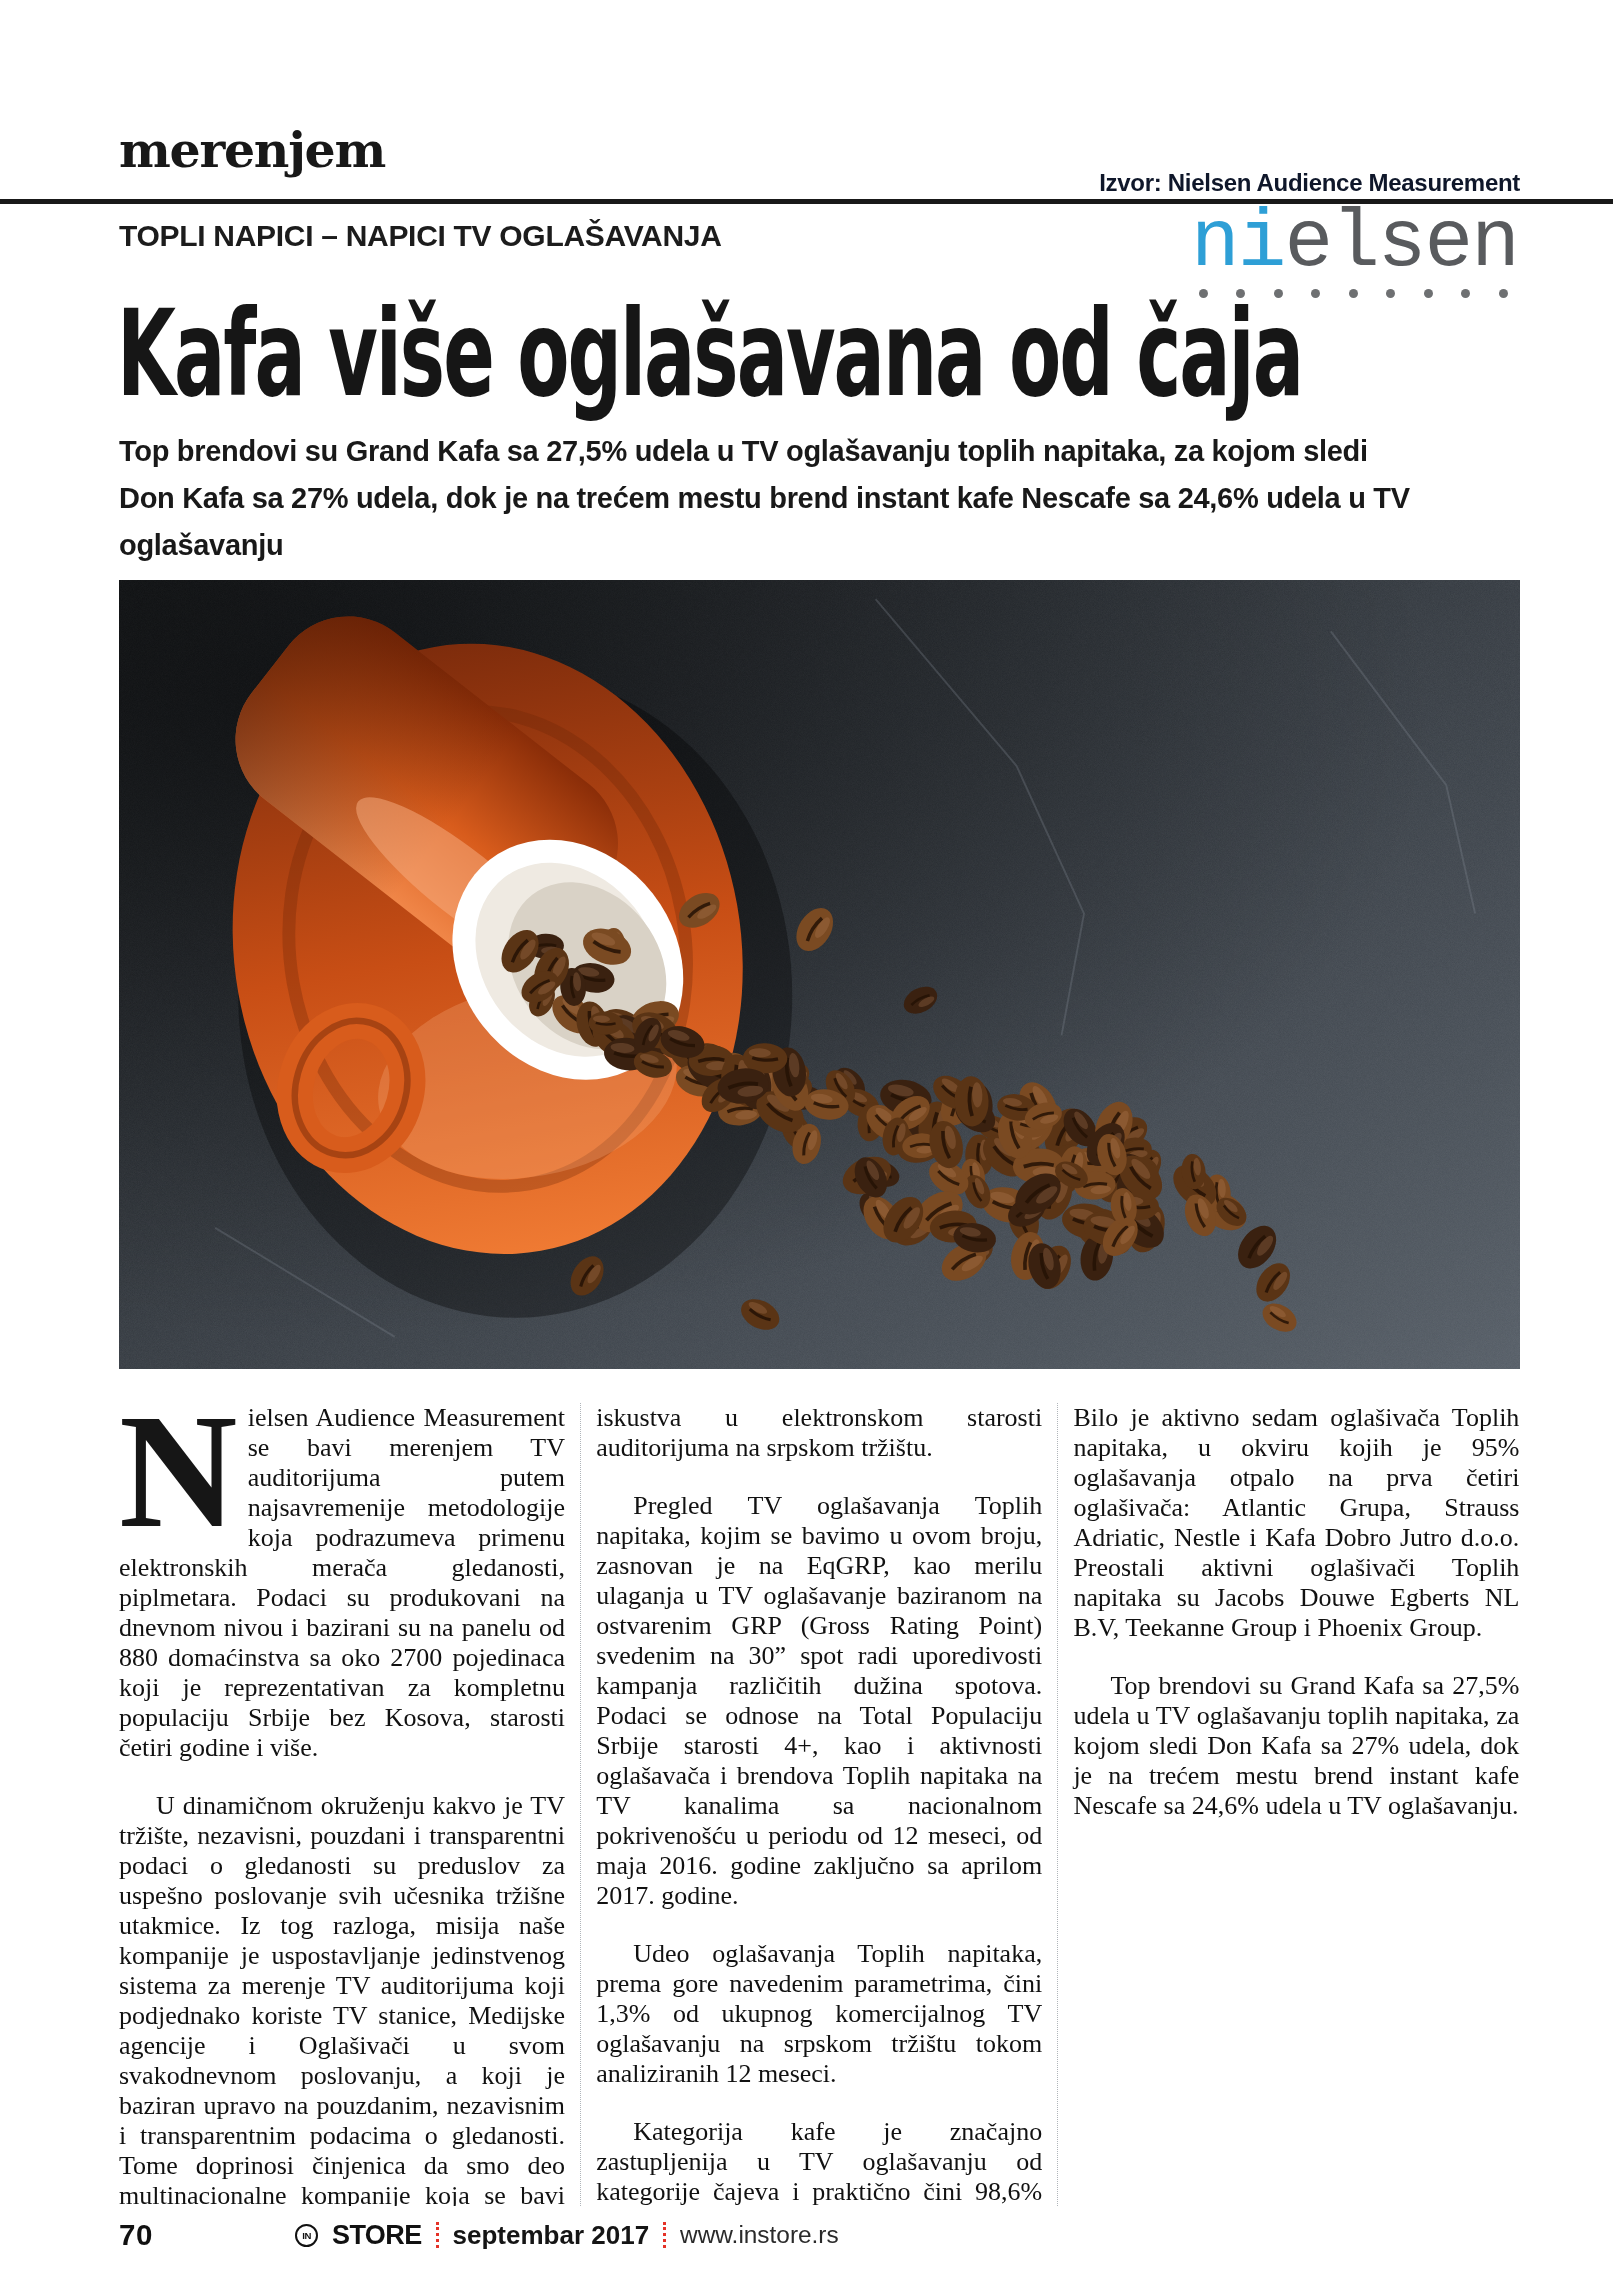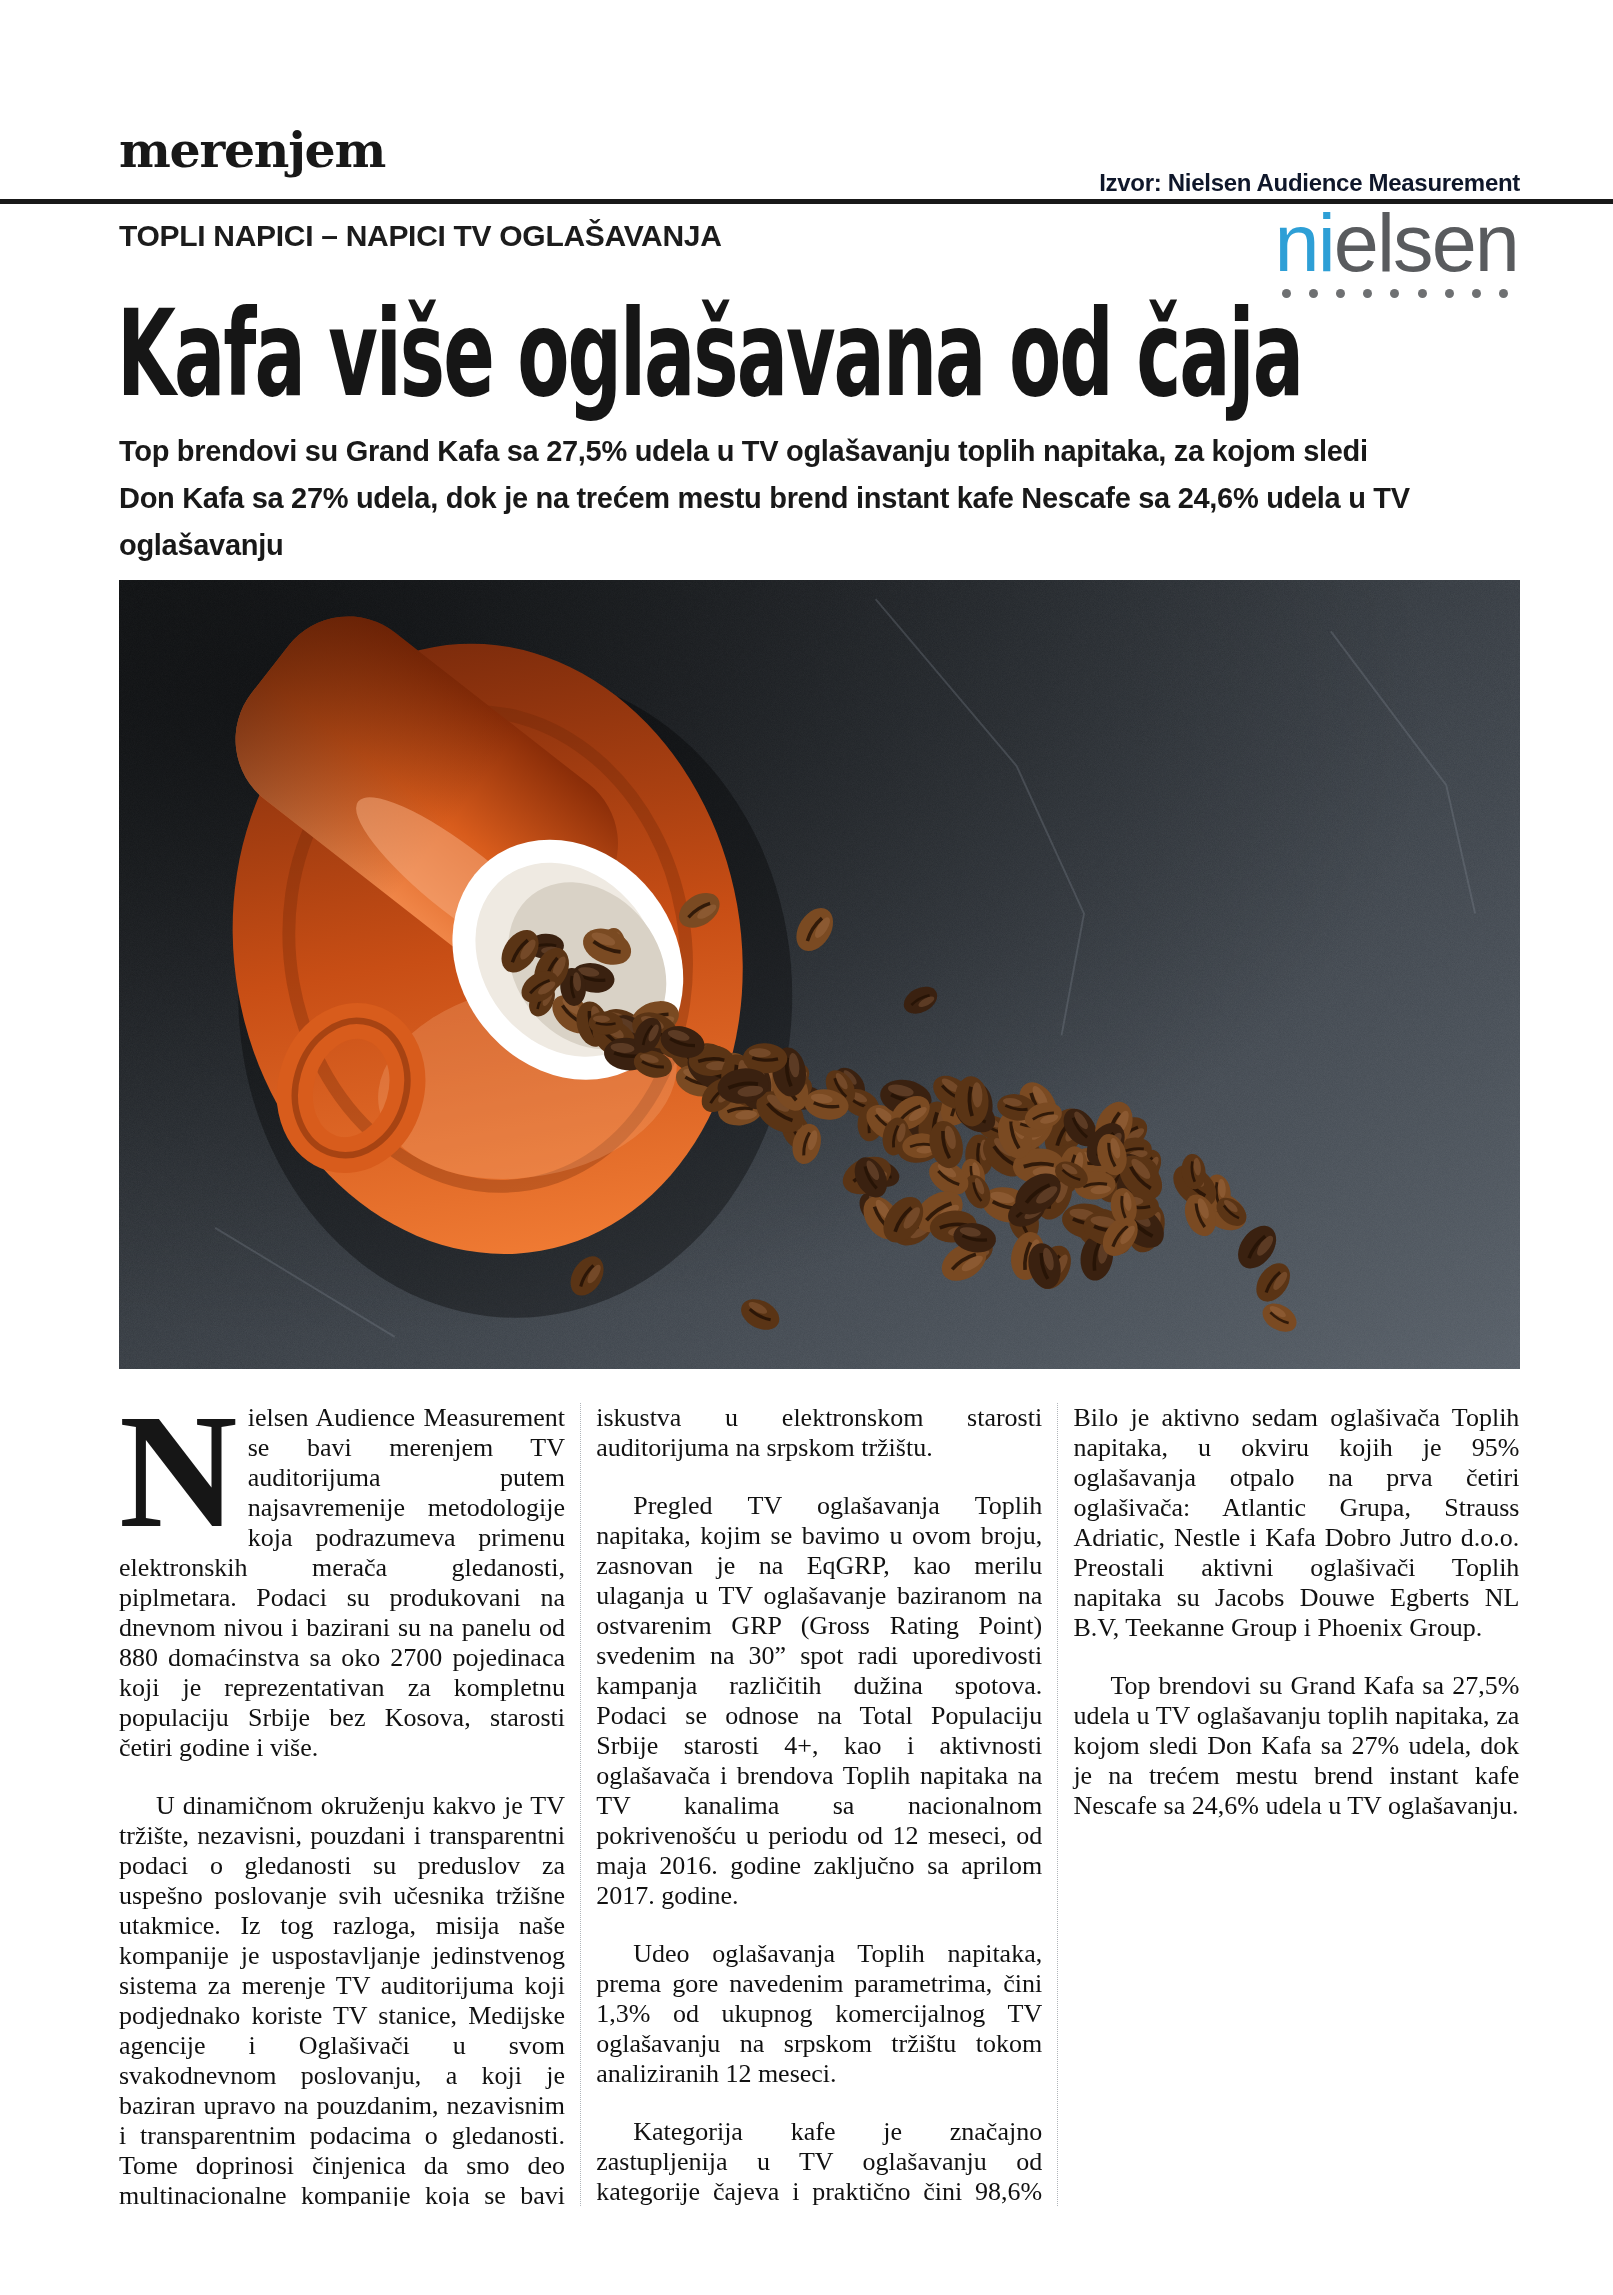--- a/index.html
+++ b/index.html
@@ -6,21 +6,21 @@
   .page{position:relative;width:1614px;height:2295px;background:#fff;overflow:hidden;
         font-family:"Liberation Sans",sans-serif;color:#1a1a1a;}
 
   .masthead{position:absolute;left:119px;top:126px;font-family:"DejaVu Serif",serif;
             font-weight:bold;font-size:49px;line-height:1;letter-spacing:-1.3px;color:#181818;}
   .source{position:absolute;right:94px;top:169px;font-size:24px;font-weight:bold;letter-spacing:-0.3px;color:#0f172a;}
   .rule{position:absolute;left:0;top:199px;width:100%;height:4.5px;background:var(--rule-black);}
   .kicker{position:absolute;left:119px;top:219px;font-size:30px;font-weight:bold;letter-spacing:-0.3px;color:#1c1c1c;}
 
   .nielsen{position:absolute;right:96px;top:203px;}
-  .nielsen .word{font-family:Liberation Sans, sans-serif;font-size:81px;line-height:1;letter-spacing:-1.9px;color:var(--nielsen-gray);}
+  .nielsen .word{font-family:Liberation Mono, monospace;font-size:81px;line-height:1;letter-spacing:-1.9px;color:var(--nielsen-gray);}
   .nielsen .word .blue{color:var(--nielsen-blue);}
   .nielsen .dots{display:flex;justify-content:space-between;padding:5.1px 10.3px 0 7.7px;}
   .nielsen .dots i{width:9px;height:9px;border-radius:50%;background:#6e7072;display:block;}
 
   .headline{position:absolute;left:117px;top:292px;font-family:"DejaVu Sans",sans-serif;
             font-weight:800;font-size:119px;line-height:1.05;letter-spacing:-3.2px;white-space:nowrap;
             transform:scaleX(0.64);transform-origin:left top;color:#161616;}
 
   .lead{position:absolute;left:119px;top:428px;width:1417px;font-size:29px;font-weight:bold;
         line-height:47px;letter-spacing:-0.3px;color:#191919;}
@@ -916,15 +916,26 @@
         <p>Udeo oglašavanja Toplih napitaka, prema gore navedenim parametrima, čini 1,3% od ukupnog komercijalnog TV oglašavanju na srpskom tržištu tokom analiziranih 12 meseci.</p>
         <p>Kategorija kafe je značajno zastupljenija u TV oglašavanju od kategorije čajeva i praktično čini 98,6% ukupnog TV oglašavanja toplih napitaka. Što</p>
       </div>
     <div class="divider"></div>
     <div class="col plist">
         <p>Bilo je aktivno sedam oglašivača Toplih napitaka, u okviru kojih je 95% oglašavanja otpalo na prva četiri oglašivača: Atlantic Grupa, Strauss Adriatic, Nestle i Kafa Dobro Jutro d.o.o. Preostali aktivni oglašivači Toplih napitaka su Jacobs Douwe Egberts NL B.V, Teekanne Group i Phoenix Group.</p>
         <p>Top brendovi su Grand Kafa sa 27,5% udela u TV oglašavanju toplih napitaka, za kojom sledi Don Kafa sa 27% udela, dok je na trećem mestu brend instant kafe Nescafe sa 24,6% udela u TV oglašavanju.</p>
       </div>
   </div>
 
+  <div class="footer">
+    <div class="pageno">70</div>
+    <div class="fgroup">
+      <div class="badge">IN</div>
+      <div class="mag">STORE</div>
+      <div class="fsep"></div>
+      <div class="issue">septembar 2017</div>
+      <div class="fsep"></div>
+      <div class="site">www.instore.rs</div>
+    </div>
+  </div>
 
 </div>
 
 
 </body></html>

